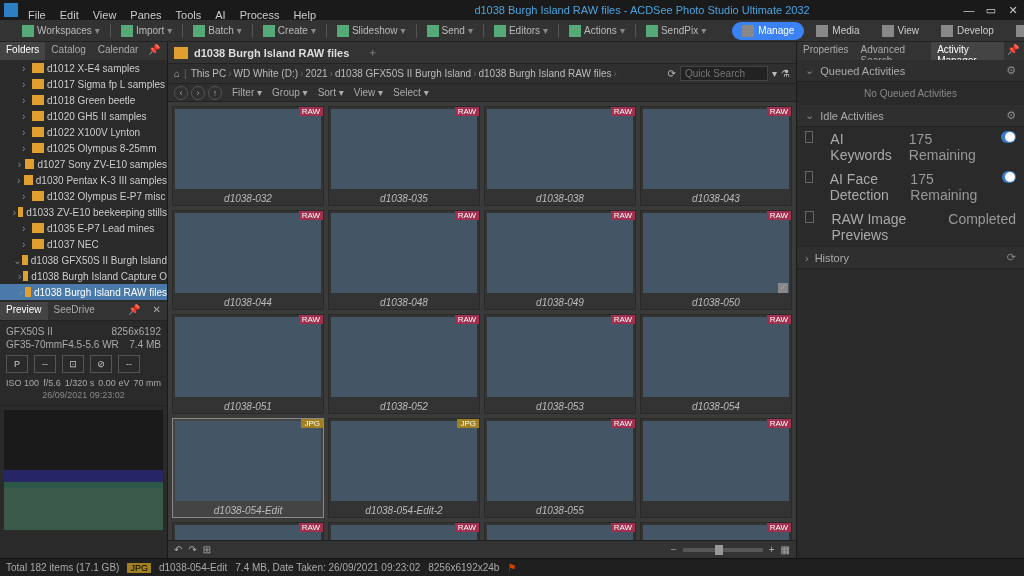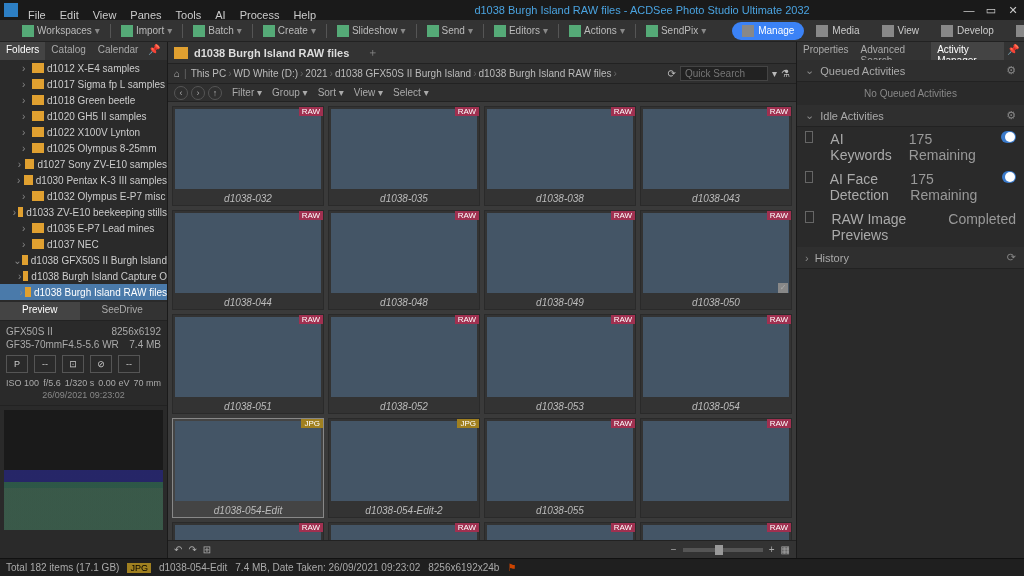--- a/index.html
+++ b/index.html
@@ -28,21 +28,21 @@
 .tabs span.active { background:#444; color:#fff; }
 .tabs .pin { margin-left:auto; padding:2px 4px; cursor:pointer;}
 .tree { flex:0 0 242px; overflow:hidden; background:#2a2a2a;}
 .tree-row { display:flex; align-items:center; height:16px; padding-left:4px; font-size:10px; color:#ccc; white-space:nowrap; cursor:pointer;}
 .tree-row .arrow { width:10px; color:#888; }
 .tree-row .fico { width:12px;height:10px;background:#e0a030; margin-right:3px;}
 .tree-row.sel { background:#4a7aaa; color:#fff; }
 .tree-row .indent { display:inline-block; }
 
 .preview-hdr { display:flex; background:#333; height:18px; font-size:10px;}
-.preview-hdr span { padding:2px 22px; cursor:pointer;text-align:center;}
+.preview-hdr span { padding:2px 6px; cursor:pointer;text-align:center;}
 .preview-hdr span.active { background:#444; color:#fff; }
 .meta { padding:4px 6px; font-size:10px; background:#2a2a2a; border-top:1px solid #222; border-bottom:1px solid #222;}
 .meta .row { display:flex; justify-content:space-between; padding:1px 0;}
 .meta .boxes { display:flex; gap:6px; margin:4px 0; align-items:center;}
 .meta .box { width:22px;height:18px;border:1px solid #555;display:flex;align-items:center;justify-content:center;font-size:9px;color:#ccc;}
 .histogram { height:120px; background:linear-gradient(to top, rgba(50,120,50,.6) 0%, rgba(50,120,50,.6) 40%, transparent 40%),
   linear-gradient(to top, rgba(50,50,180,.5) 0%, rgba(50,50,180,.5) 50%, transparent 50%),
   linear-gradient(to top, rgba(180,50,50,.4) 0%, rgba(180,50,50,.4) 35%, transparent 35%), #1a1a1a; margin:4px;}
 
 .centerpane { flex:1; background:#383838; display:flex; flex-direction:column; min-width:0;}

